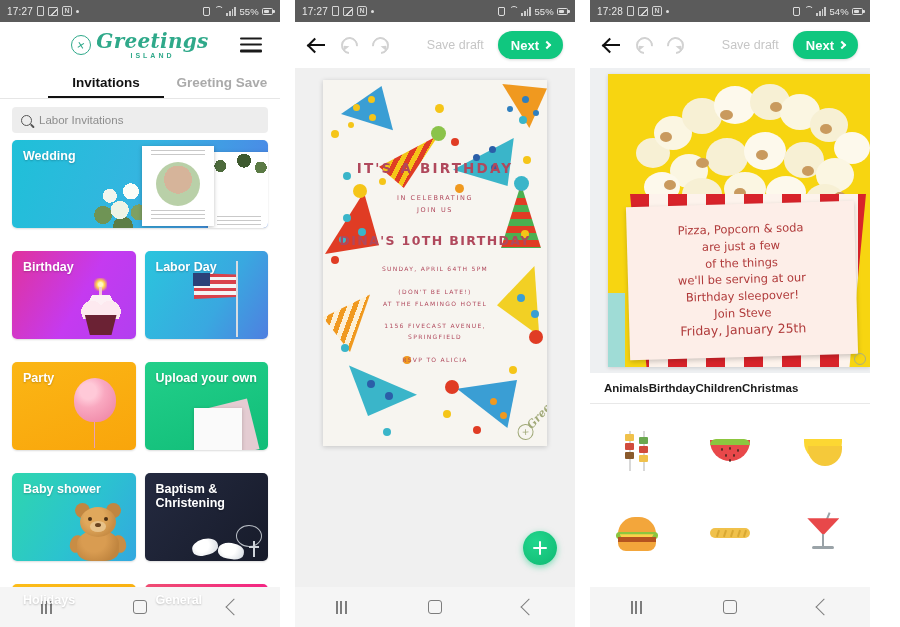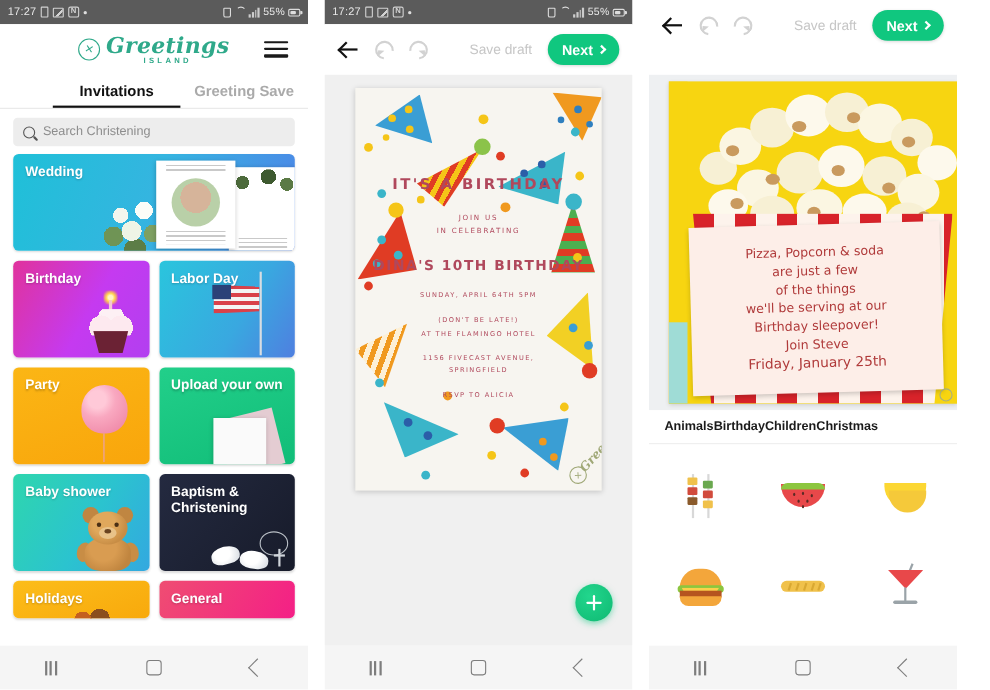--- a/index.html
+++ b/index.html
@@ -68,21 +68,21 @@
   
   .searchwrap { padding:8px 12px 7px; background:#fff; }
   .searchbar { height:26px; background:#ededed; border-radius:4px; display:flex;
      align-items:center; gap:7px; padding:0 9px; cursor:text; }
   .search-ico { width:11px;height:11px;border:1.5px solid #555;border-radius:50%;position:relative;flex:0 0 11px;}
   .search-ico:after{content:"";position:absolute;right:-4px;bottom:-2px;width:5px;height:1.5px;
      background:#555;transform:rotate(45deg);border-radius:1px;}
   .search-ph { font-size:11.5px; color:#8d8d8d; }
 
   
-  .tiles { padding:0 12px; display:flex; flex-direction:column; gap:9px; }
+  .tiles { padding:0 12px; display:flex; flex-direction:column; gap:23px; }
   .tile-row { display:flex; gap:9px; }
   .tile { border-radius:5px; position:relative; overflow:hidden; cursor:pointer;
      box-shadow:0 1px 2px rgba(0,0,0,.14); }
   .tile.full { width:100%; height:88px; }
   .tile.half { width:50%; height:88px; }
   .tile-label { position:absolute; left:11px; top:9px; color:#fff; font-size:12.5px;
      font-weight:bold; z-index:3; text-shadow:0 1px 2px rgba(0,0,0,.22); line-height:1.15; }
 
   
   .w-bq { position:absolute; left:78px; bottom:-8px; width:66px; height:62px;
@@ -328,21 +328,21 @@
 
     <div class="p1-tabs">
       <div class="p1-tab active">Invitations</div>
       <div class="p1-tab">Greeting Save</div>
     </div>
     <div class="tabs-divider"></div>
 
     <div class="searchwrap">
       <div class="searchbar">
         <span class="search-ico"></span>
-        <span class="search-ph">Search Christening</span>
+        <span class="search-ph">Labor Invitations</span>
       </div>
     </div>
 
     <div class="tiles">
 
       <div class="tile-row">
         <div class="tile full" style="background:linear-gradient(110deg,#1fc0d8 0%,#34b5e0 48%,#4f82e8 100%)">
           <span class="tile-label">Wedding</span>
           <span class="w-bq"></span>
           <span class="w-card c2">
@@ -548,22 +548,22 @@
         <span class="dot" style="left:18px;top:264px;width:8px;height:8px;background:#3ab5c9;"></span>
         <span class="dot" style="left:80px;top:276px;width:8px;height:8px;background:#f0991f;"></span>
         <span class="dot" style="left:120px;top:330px;width:8px;height:8px;background:#f5c518;"></span>
         <span class="dot" style="left:150px;top:346px;width:8px;height:8px;background:#e03c24;"></span>
         <span class="dot" style="left:60px;top:348px;width:8px;height:8px;background:#3ab5c9;"></span>
         <span class="dot" style="left:186px;top:286px;width:8px;height:8px;background:#f5c518;"></span>
 
         <div class="invite-txt">
           <div class="iv-t1">IT'S A BIRTHDAY</div>
           <div class="iv-t2">
+            <div>IN CELEBRATING</div>
             <div>JOIN US</div>
-            <div>IN CELEBRATING</div>
           </div>
           <div class="iv-t3">DINA'S 10TH BIRTHDAY</div>
           <div class="iv-t4">SUNDAY, APRIL 64TH 5PM</div>
           <div class="iv-t5">
             <div>(DON'T BE LATE!)</div>
             <div>AT THE FLAMINGO HOTEL</div>
           </div>
           <div class="iv-t6">
             <div>1156 FIVECAST AVENUE,</div>
             <div>SPRINGFIELD</div>
@@ -587,20 +587,43 @@
           <i></i>
         </span>
       <span class="nav-home"></span>
       <span class="nav-back"></span>
     </div>
   </div>
 
   <div class="gap"></div>
 
   <div class="phone">
+    <div class="statusbar">
+      <div class="sb-left">
+        <span>17:28</span>
+        <span class="sb-ico ico-note"></span>
+        <span class="sb-ico ico-img"></span>
+        <span class="sb-ico ico-n">N</span>
+        <span class="ico-dot"></span>
+      </div>
+      <div class="sb-right">
+        <span class="ico-lock"></span>
+        <span class="ico-wifi"></span>
+        <span class="ico-sig">
+            <i></i>
+            <i></i>
+            <i></i>
+            <i></i>
+          </span>
+        <span>54%</span>
+        <span class="ico-bat">
+            <i></i>
+          </span>
+      </div>
+    </div>
 
     <div class="edit-top">
       <span class="ic-back"></span>
       <span class="ic-undo"></span>
       <span class="ic-redo"></span>
       <span class="savedraft">Save draft</span>
       <span class="nextbtn">
         <span>Next</span>
         <span class="chev"></span>
       </span>

